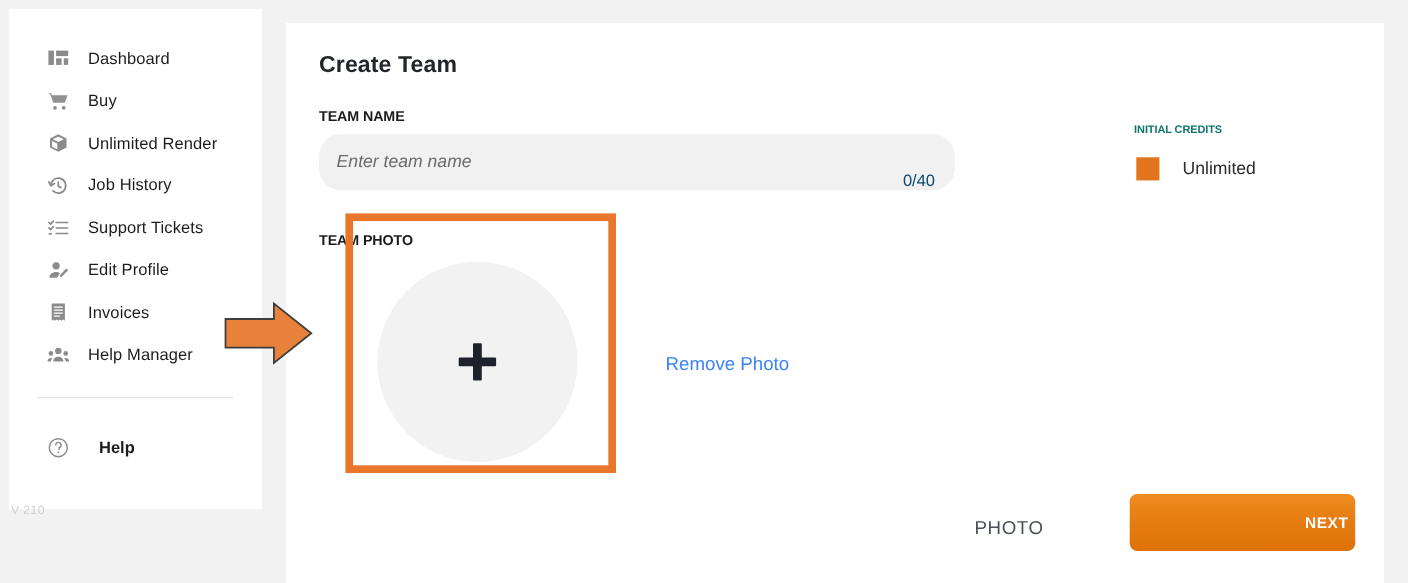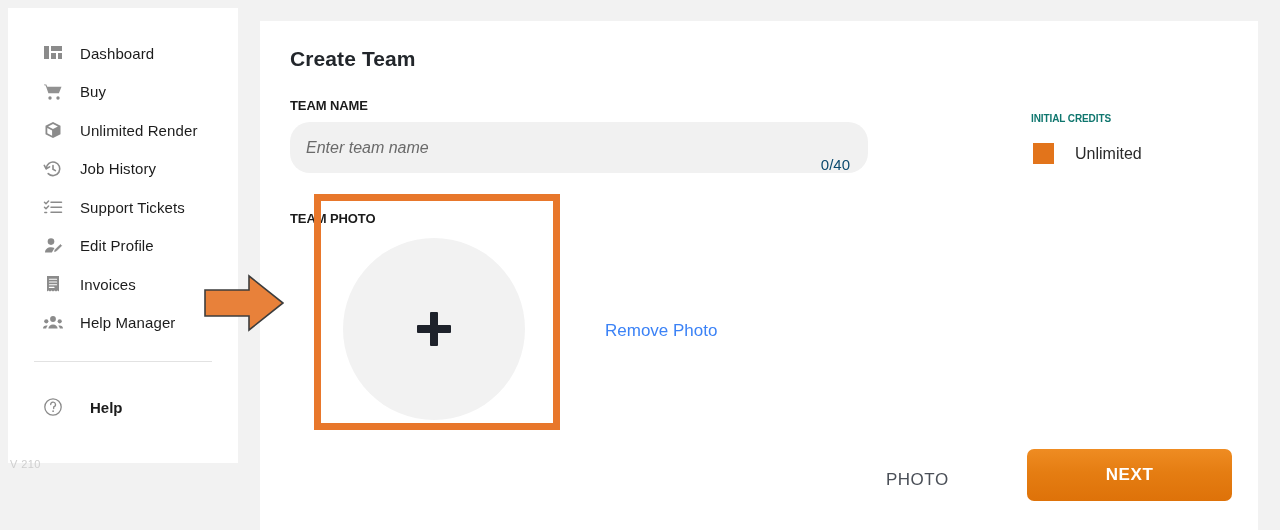--- a/index.html
+++ b/index.html
@@ -233,24 +233,25 @@
     position: absolute;
     left: 767px;
     top: 428px;
     width: 205px;
     height: 52px;
     border: none;
     border-radius: 7px;
     background: linear-gradient(180deg, #ef8c22 0%, #e57d12 45%, #de7209 100%);
     color: #ffffff;
     font-family: "Liberation Sans", sans-serif;
-    font-size: 17px;
+    font-size: 14px;
     font-weight: bold;
     letter-spacing: 0.6px;
     cursor: pointer;
+    text-align: right;
   }
 
   
   #highlight-box {
     position: absolute;
     left: 314px;
     top: 194px;
     width: 246px;
     height: 236px;
     border: 7px solid #e8772b;

